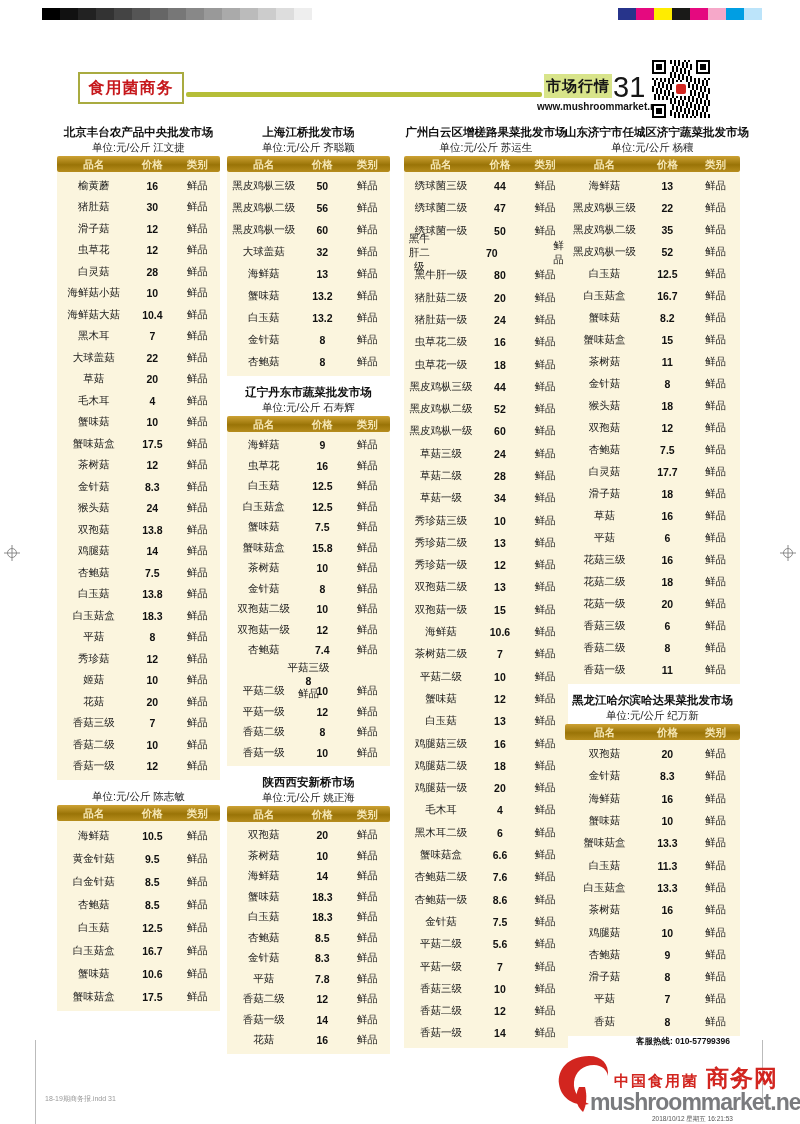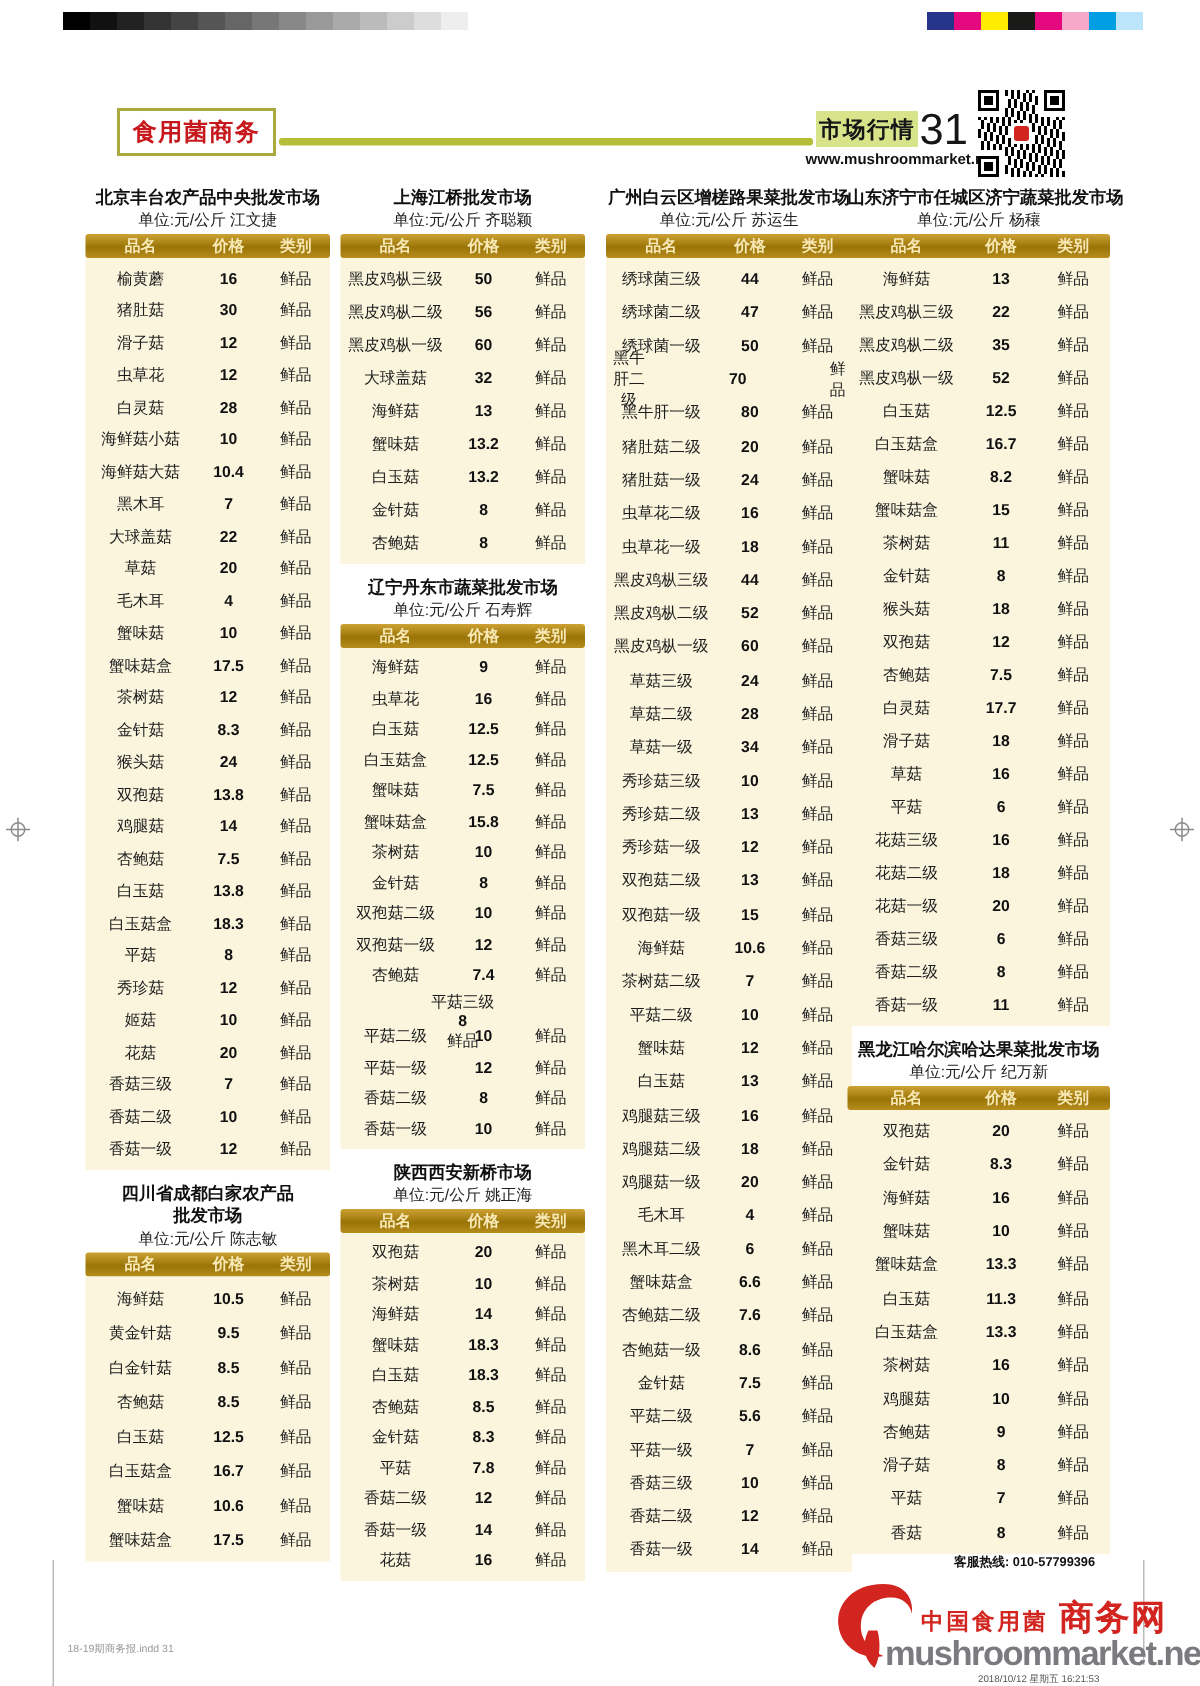--- a/index.html
+++ b/index.html
@@ -529,24 +529,20 @@
             <div class="c2">鲜品</div>
           </div>
           <div class="m-row" style="height: 21.5px;">
             <div class="c0">香菇一级</div>
             <div class="c1">12</div>
             <div class="c2">鲜品</div>
           </div>
         </div>
       </div>
       <div class="market">
-        <div class="m-title">
-          <div>四川省成都白家农产品</div>
-          <div>批发市场</div>
-        </div>
         <div class="m-sub"><div style="display: inline;">单位:元/公斤</div><div style="display: inline;">&nbsp;陈志敏</div></div>
         <div class="m-head">
           <div class="c0">品名</div>
           <div class="c1">价格</div>
           <div class="c2">类别</div>
         </div>
         <div class="m-body">
           <div class="m-row" style="height: 23px;">
             <div class="c0">海鲜菇</div>
             <div class="c1">10.5</div>

